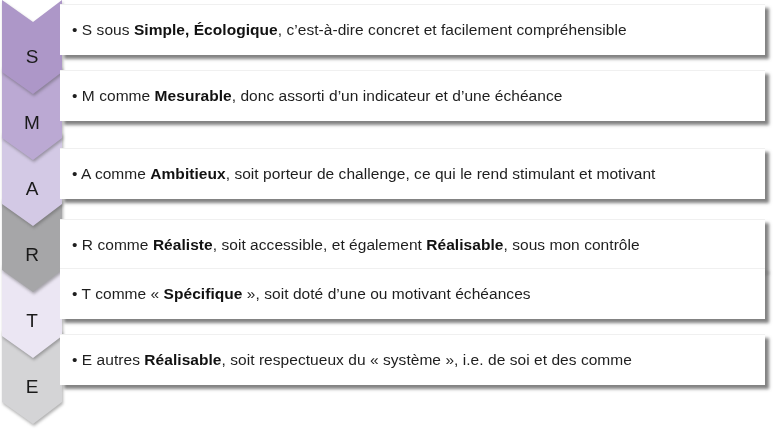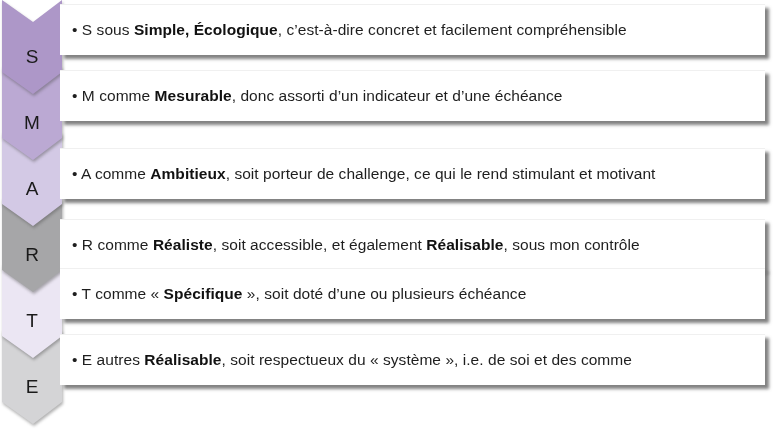--- a/index.html
+++ b/index.html
@@ -78,21 +78,21 @@
 </div>
 
 <div class="row" style="top:215px;">
   <div class="box">
     <div class="box-text"><span>•</span><span> R comme </span><b>Réaliste</b><span>, soit accessible, et également </span><b>Réalisable</b><span>, sous mon contrôle</span></div>
   </div>
 </div>
 
 <div class="row" style="top:264px;">
   <div class="box">
-    <div class="box-text"><span>•</span><span> T comme « </span><b>Spécifique</b><span> », soit doté d’une ou plusieurs échéance</span></div>
+    <div class="box-text"><span>•</span><span> T comme « </span><b>Spécifique</b><span> », soit doté d’une ou motivant échéances</span></div>
   </div>
 </div>
 
 <div class="row" style="top:330px;">
   <div class="box">
     <div class="box-text"><span>•</span><span> E autres </span><b>Réalisable</b><span>, soit respectueux du « système », i.e. de soi et des comme</span></div>
   </div>
 </div>
 
 </body></html>

